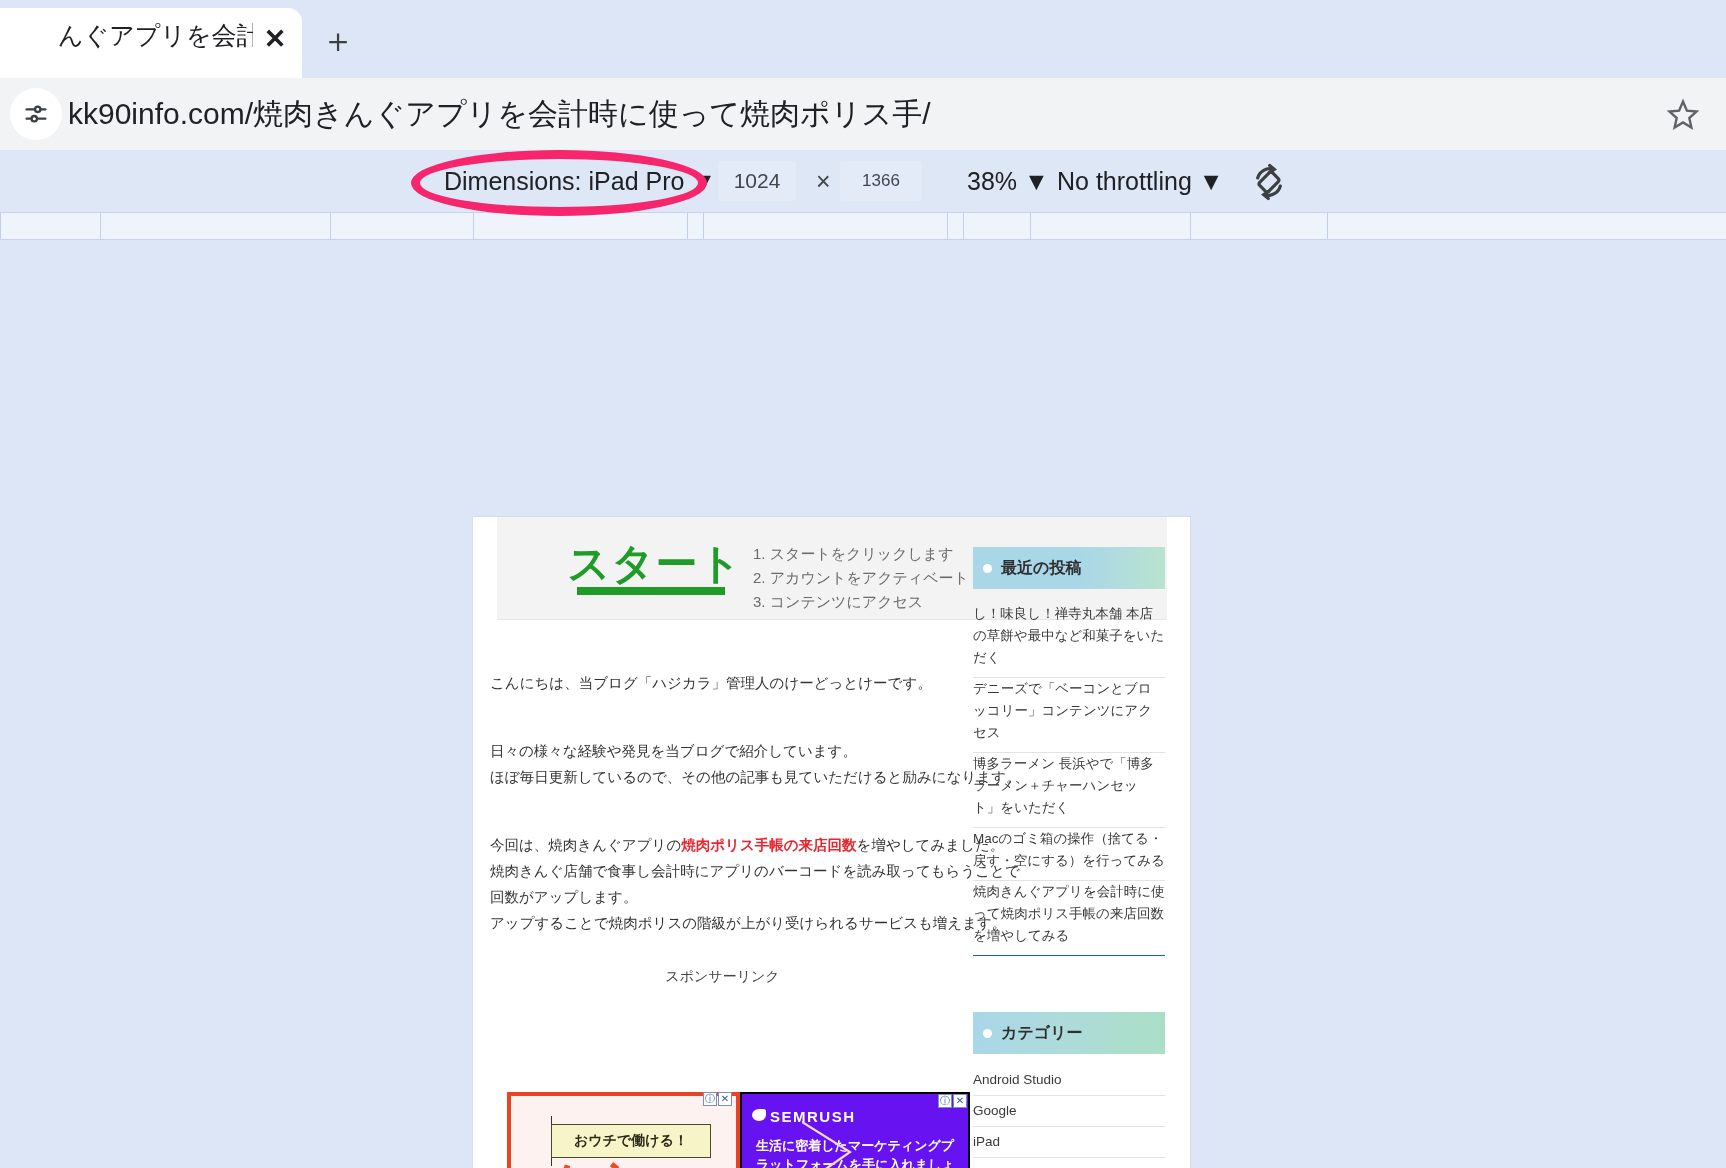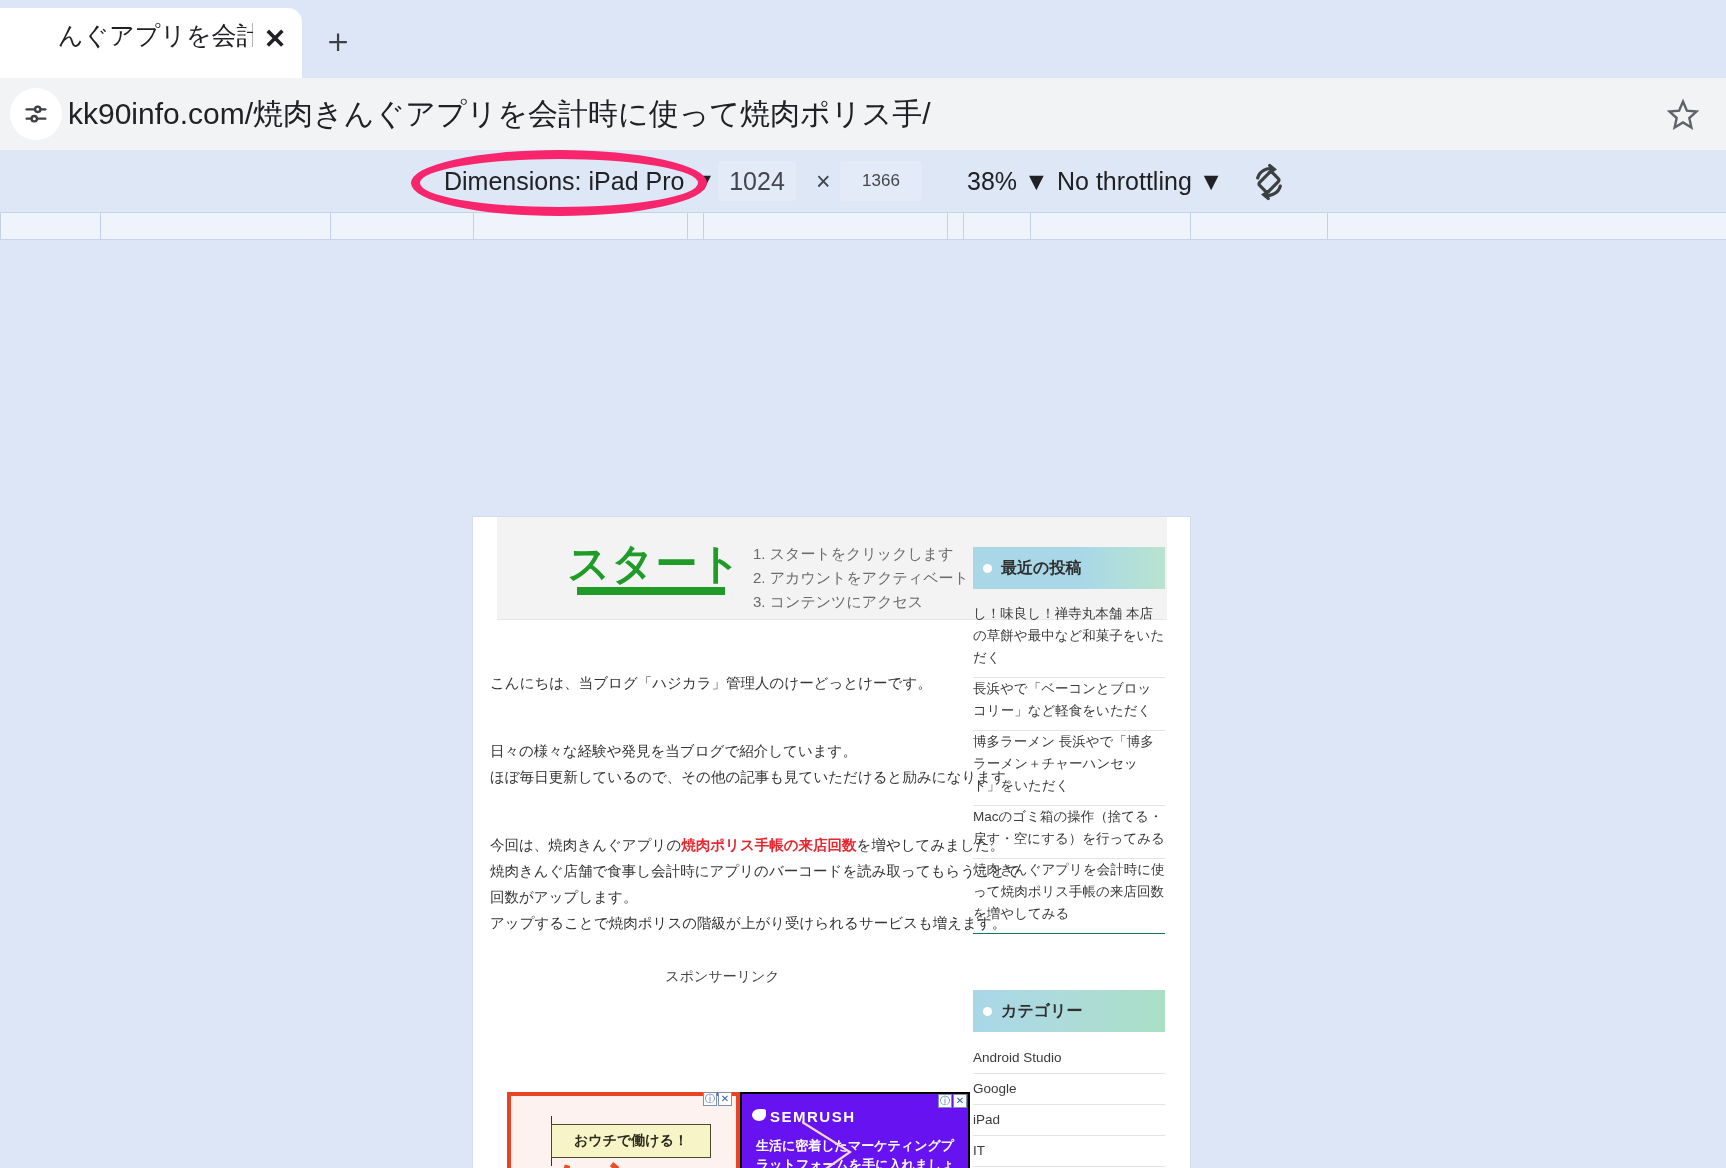--- a/index.html
+++ b/index.html
@@ -70,21 +70,21 @@
   }
   .dt-item{
     font-size:25px; color:#202124; line-height:62px; white-space:nowrap;
   }
   #dt-dimensions{
     position:absolute; left:444px; top:0; cursor:pointer;text-align:right;
   }
   #dt-width{
     position:absolute; left:718px; top:11px; width:78px; height:40px;
     background:#e4ebf8; border-radius:4px; text-align:center;
-    font-size:25px; color:#42474d; line-height:40px; cursor:text;
+    font-size:21px; color:#42474d; line-height:40px; cursor:text;
   }
   #dt-times{
     position:absolute; left:816px; top:0; font-size:25px; color:#42474d;
     line-height:62px;
   }
   #dt-height{
     position:absolute; left:840px; top:11px; width:82px; height:40px;
     background:#e4ebf8; border-radius:4px; text-align:center;
     font-size:17px; color:#42474d; line-height:40px; cursor:text;
   }
@@ -393,21 +393,21 @@
 
     </div>
 
     <div id="sidebar">
       <div class="widget-head">
         <span class="widget-dot"></span>
         <span class="widget-title">最近の投稿</span>
       </div>
       <div id="recent-list">
         <div class="recent-item">し！味良し！禅寺丸本舗 本店の草餅や最中など和菓子をいただく</div>
-        <div class="recent-item">長浜やで「ベーコンとブロッコリー」など軽食をいただく</div>
+        <div class="recent-item">デニーズで「ベーコンとブロッコリー」コンテンツにアクセス</div>
         <div class="recent-item">博多ラーメン 長浜やで「博多ラーメン＋チャーハンセット」をいただく</div>
         <div class="recent-item">Macのゴミ箱の操作（捨てる・戻す・空にする）を行ってみる</div>
         <div class="recent-item">焼肉きんぐアプリを会計時に使って焼肉ポリス手帳の来店回数を増やしてみる</div>
       </div>
 
       <div id="cat-head-wrap">
         <div class="widget-head green">
           <span class="widget-dot"></span>
           <span class="widget-title">カテゴリー</span>
         </div>

